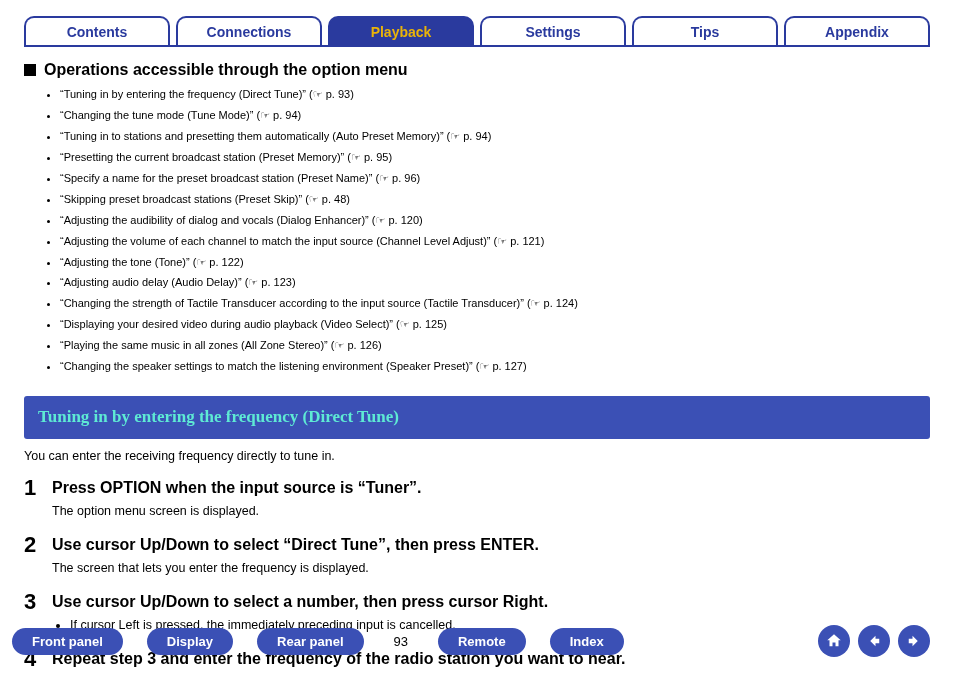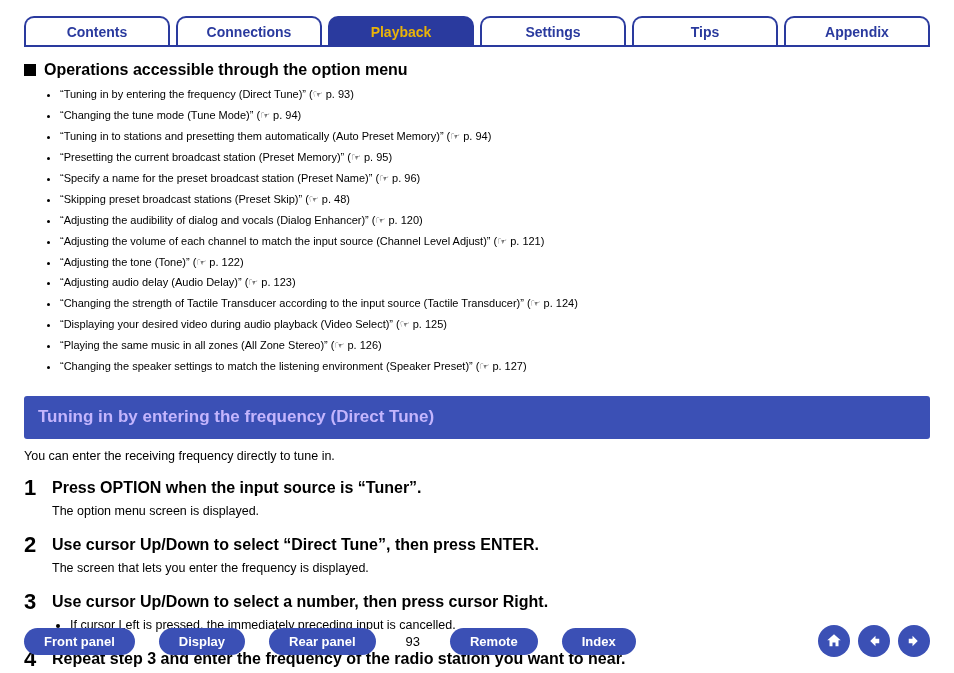--- a/index.html
+++ b/index.html
@@ -81,27 +81,28 @@
     margin-bottom: 5px;
     padding-right: 8px;
   }
   .link-icon {
     display: inline-block;
     font-style: normal;
   }
   
   .blue-heading {
     background: #3b50b5;
-    color: #c4b5fd;
+    color: #5eead4;
     font-weight: bold;
     font-size: 17px;
     padding: 10px 14px;
     border-radius: 3px;
     margin-bottom: 10px;
     line-height: 1.35;
+    font-family: Liberation Serif, serif;
   }
   .intro-text {
     font-size: 12.5px;
     margin-bottom: 14px;
   }
   .step {
     display: flex;
     align-items: flex-start;
     margin-bottom: 14px;
   }
@@ -125,21 +126,21 @@
   }
   .step-sub {
     list-style: disc;
     padding-left: 18px;
     margin: 4px 0 0 0;
   }
   .step-sub li { font-size: 12.5px; line-height: 1.4; }
   
   .footer {
     position: absolute;
-    left: 24px;
+    left: 12px;
     right: 24px;
     bottom: 16px;
     display: flex;
     align-items: center;
     gap: 24px;
   }
   .pill {
     background: #3b50b5;
     color: #fff;
     font-weight: bold;

